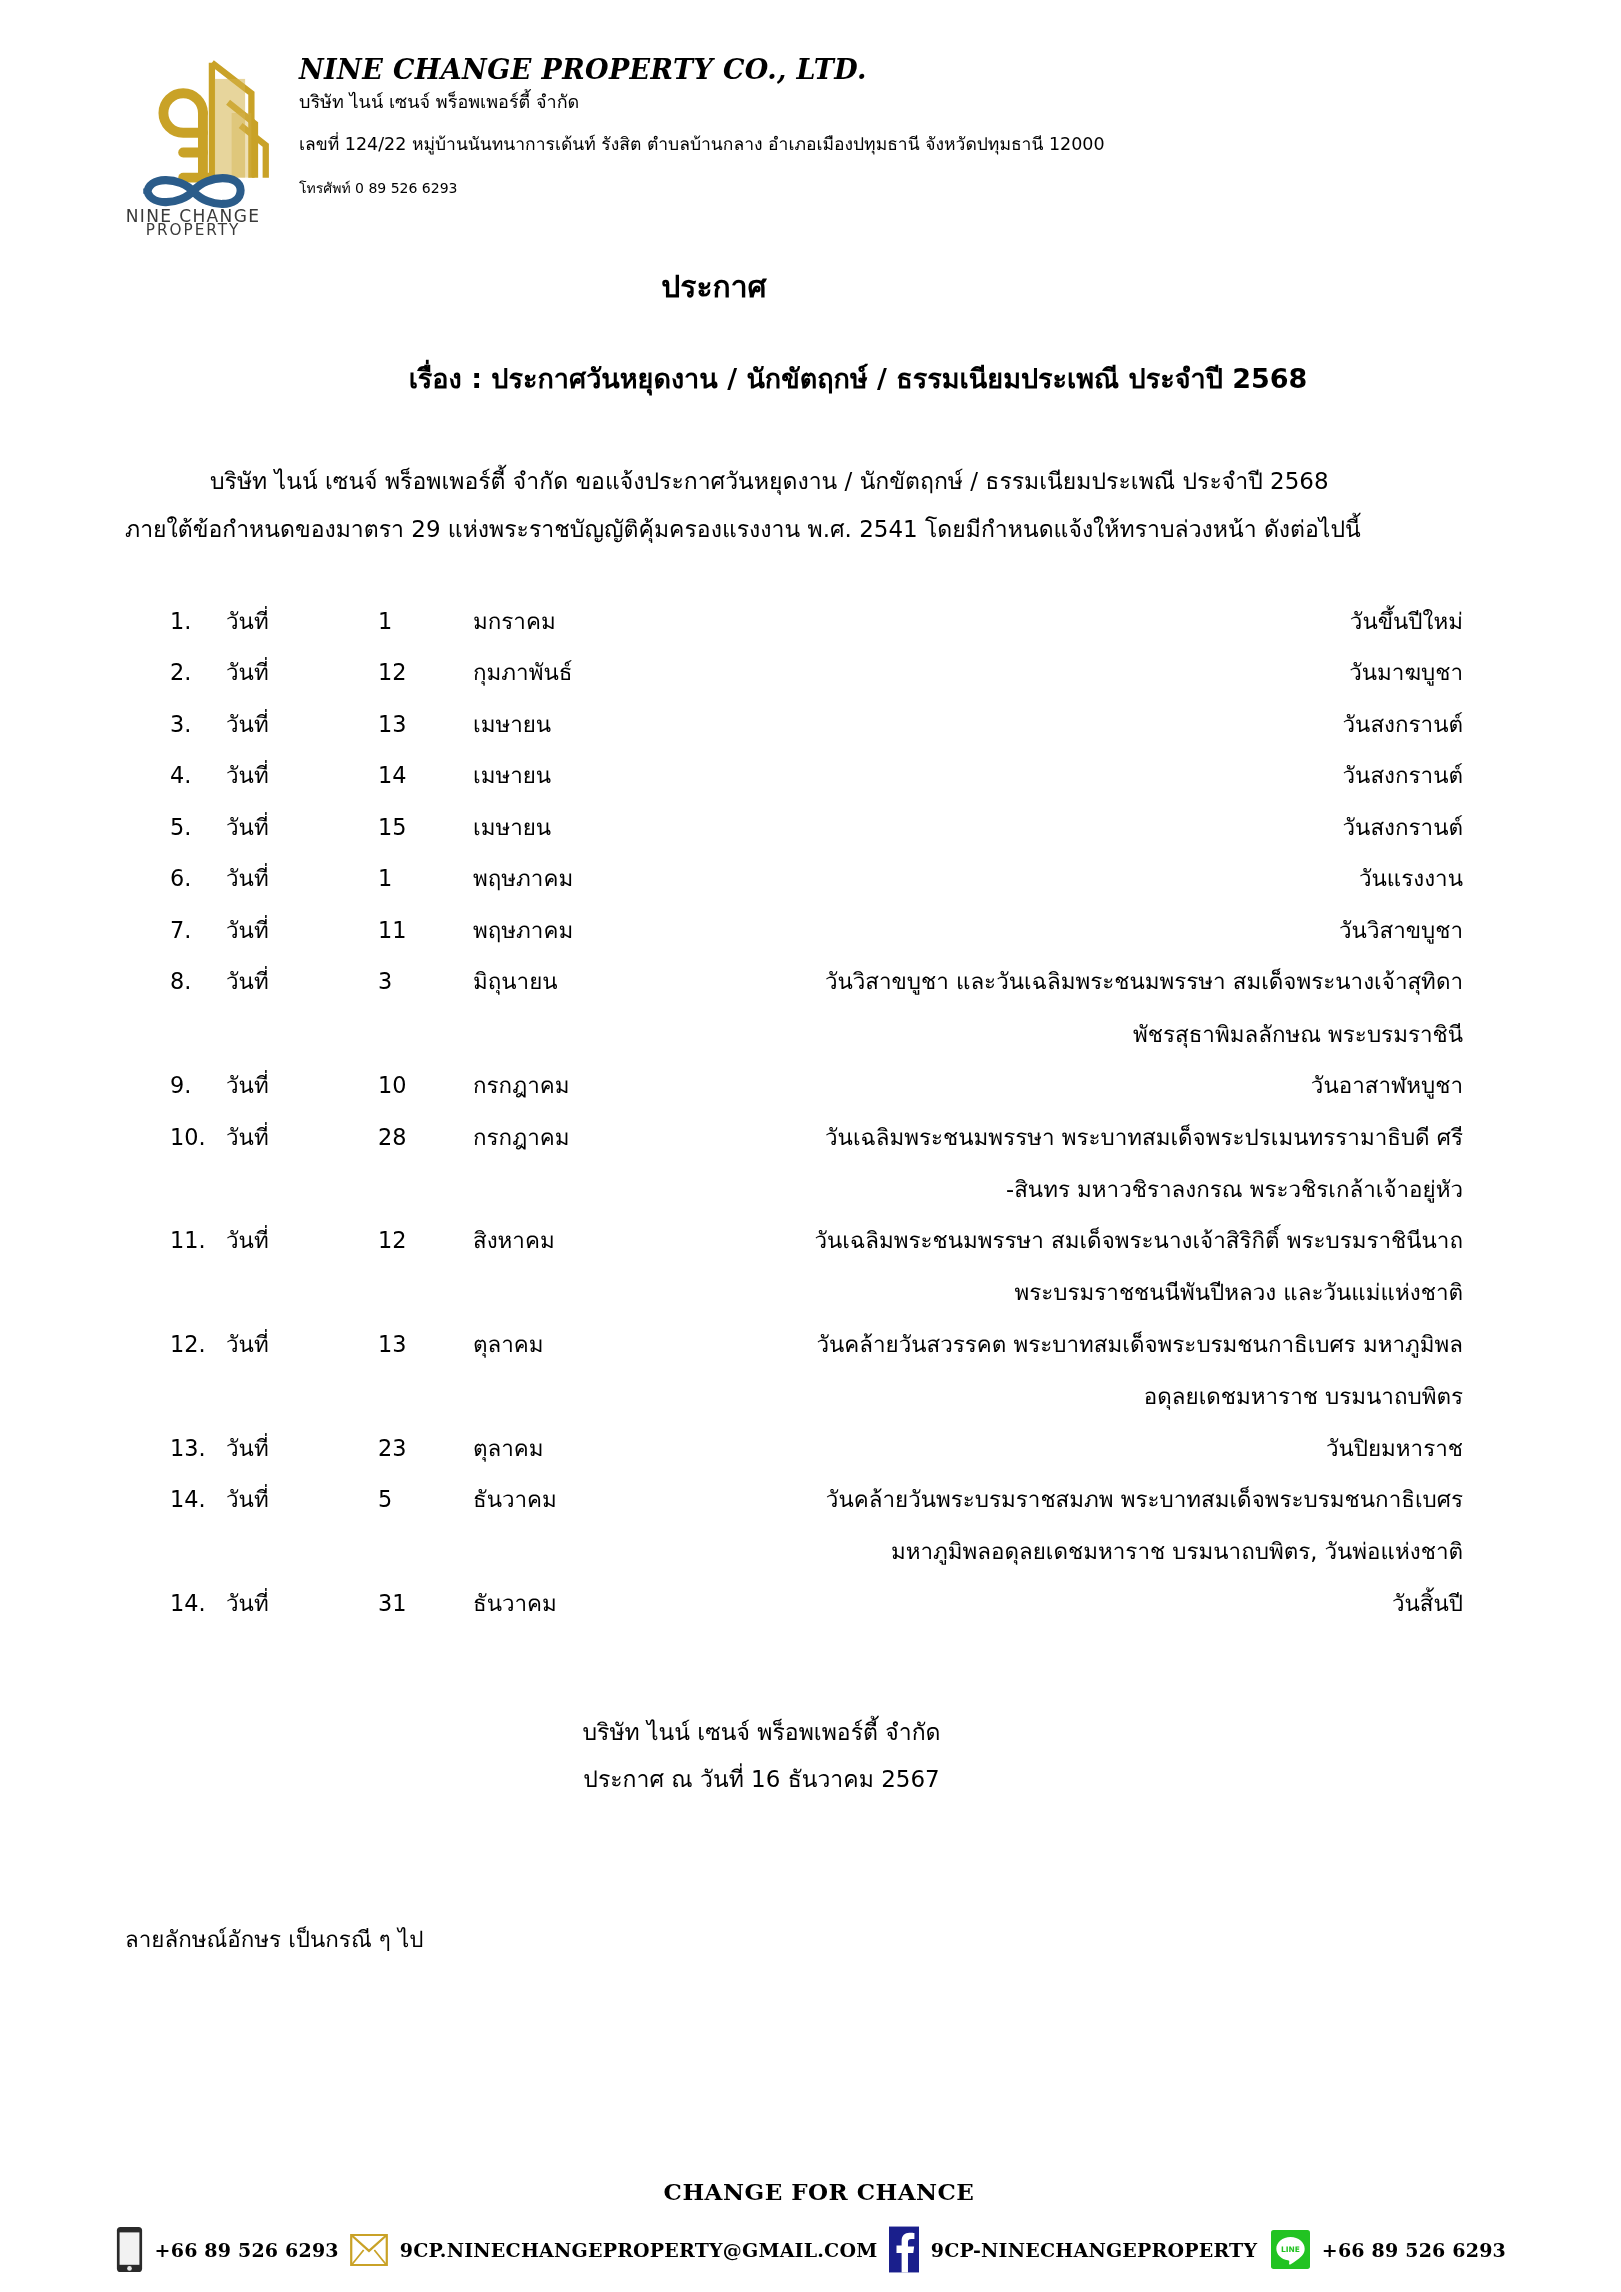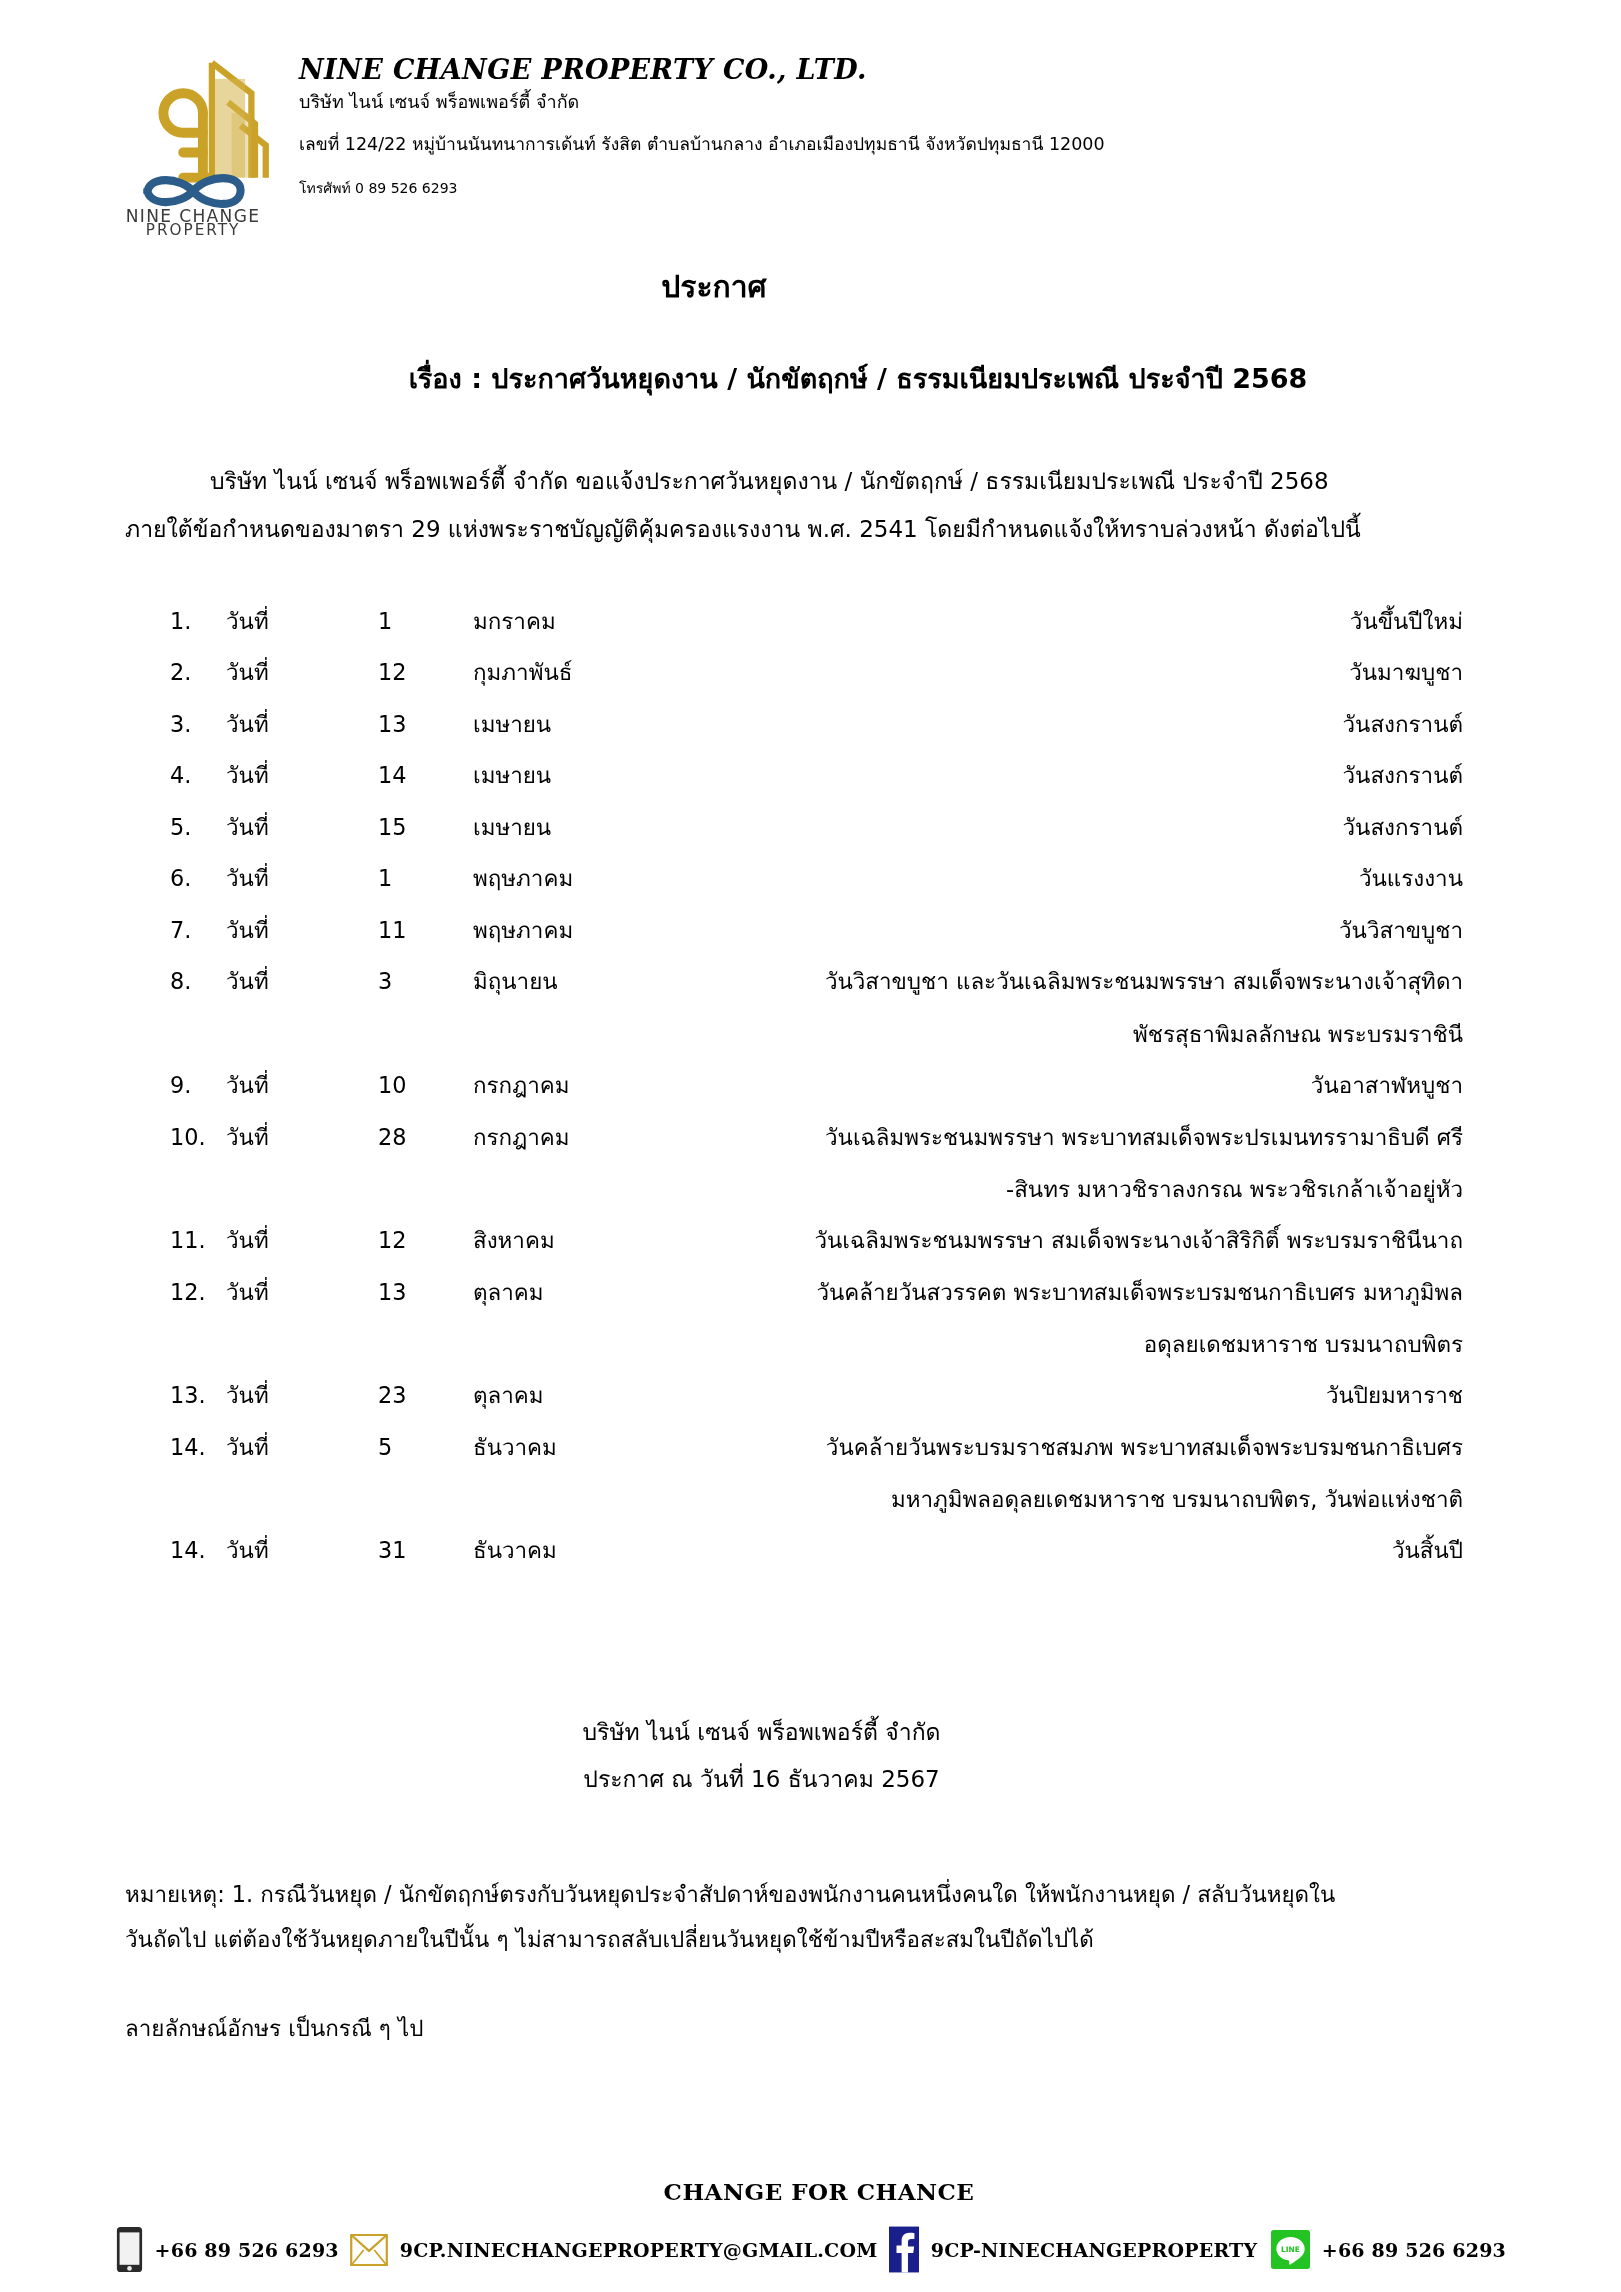--- a/index.html
+++ b/index.html
@@ -295,21 +295,21 @@
         <div class="c-wan">วันที่</div>
         <div class="c-day">28</div>
         <div class="c-month">กรกฎาคม</div>
         <div class="c-desc"><span>วันเฉลิมพระชนมพรรษา พระบาทสมเด็จพระปรเมนทรรามาธิบดี ศรี</span><span class="l2">-สินทร มหาวชิราลงกรณ พระวชิรเกล้าเจ้าอยู่หัว</span></div>
       </div>
       <div class="hrow">
         <div class="c-num">11.</div>
         <div class="c-wan">วันที่</div>
         <div class="c-day">12</div>
         <div class="c-month">สิงหาคม</div>
-        <div class="c-desc"><span>วันเฉลิมพระชนมพรรษา สมเด็จพระนางเจ้าสิริกิติ์ พระบรมราชินีนาถ</span></div>
+        <div class="c-desc"><span>วันเฉลิมพระชนมพรรษา สมเด็จพระนางเจ้าสิริกิติ์ พระบรมราชินีนาถ</span><span class="l2">พระบรมราชชนนีพันปีหลวง และวันแม่แห่งชาติ</span></div>
       </div>
       <div class="hrow">
         <div class="c-num">12.</div>
         <div class="c-wan">วันที่</div>
         <div class="c-day">13</div>
         <div class="c-month">ตุลาคม</div>
         <div class="c-desc"><span>วันคล้ายวันสวรรคต พระบาทสมเด็จพระบรมชนกาธิเบศร มหาภูมิพล</span><span class="l2">อดุลยเดชมหาราช บรมนาถบพิตร</span></div>
       </div>
       <div class="hrow">
         <div class="c-num">13.</div>
@@ -333,24 +333,20 @@
         <div class="c-desc"><span>วันสิ้นปี</span></div>
       </div>
     </div>
 
   <div class="signature">
     <div>บริษัท ไนน์ เซนจ์ พร็อพเพอร์ตี้ จำกัด</div>
     <div>ประกาศ ณ วันที่ 16 ธันวาคม 2567</div>
   </div>
 
   <div class="notes">
-    <div class="note-para">
-      <span>หมายเหตุ: 1. กรณีวันหยุด / นักขัตฤกษ์ตรงกับวันหยุดประจำสัปดาห์ของพนักงานคนหนึ่งคนใด ให้พนักงานหยุด / สลับวันหยุดใน</span><br>
-      <span>วันถัดไป แต่ต้องใช้วันหยุดภายในปีนั้น ๆ ไม่สามารถสลับเปลี่ยนวันหยุดใช้ข้ามปีหรือสะสมในปีถัดไปได้</span>
-    </div>
     <div class="note-para">
       <span class="indent"></span><br>
       <span>ลายลักษณ์อักษร เป็นกรณี ๆ ไป</span>
     </div>
   </div>
 
   <div class="footer">
     <div class="slogan">CHANGE FOR CHANCE</div>
     <div class="contact-row">
 

